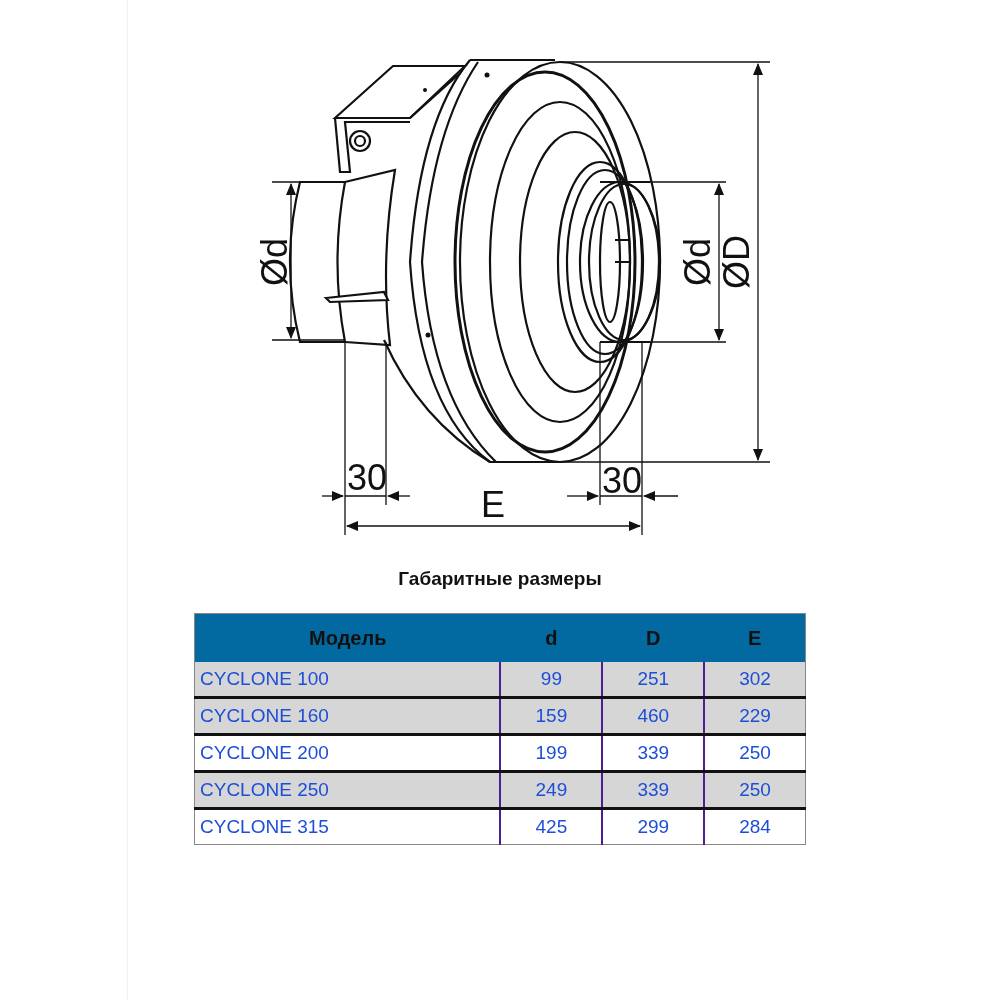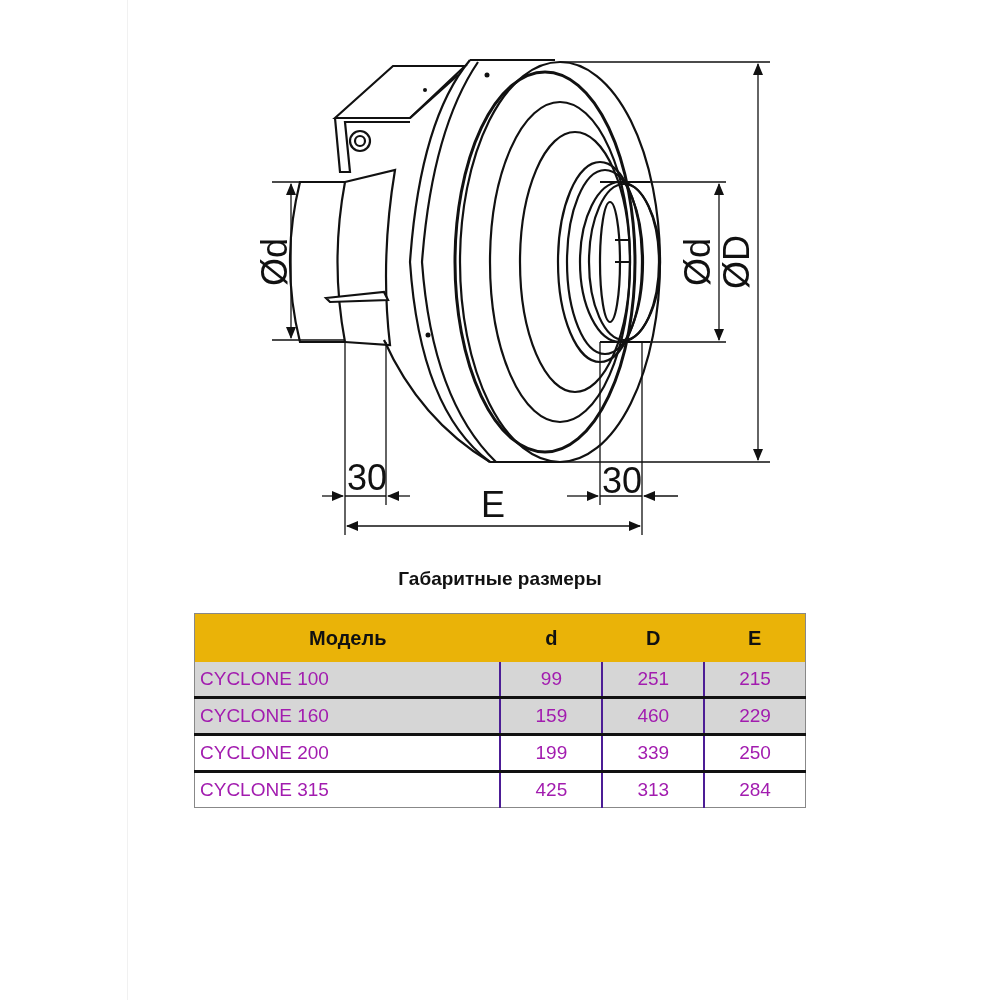--- a/index.html
+++ b/index.html
@@ -3,22 +3,22 @@
 <meta charset="utf-8">
 <style>
   html,body{margin:0;padding:0;background:#fff;}
   body{width:1000px;height:1000px;position:relative;overflow:hidden;font-family:"Liberation Sans","DejaVu Sans",sans-serif;color:#111;}
   .faint-line{position:absolute;left:127px;top:0;width:1px;height:1000px;background:#f1f1f1;}
   .drawing{position:absolute;left:0;top:0;width:1000px;height:560px;}
   .drawing svg{width:1000px;height:560px;display:block;}
   .dimlabel{font-family:"Liberation Sans","DejaVu Sans",sans-serif;font-size:36px;fill:#111;}
   .title{position:absolute;left:0;width:1000px;top:568px;text-align:center;font-size:19px;font-weight:bold;}
   table.spec{position:absolute;left:194px;top:613px;width:612px;border-collapse:collapse;border:1px solid #888;}
-  table.spec th{background:#eab308;height:48px;font-size:20px;font-weight:bold;color:#111;text-align:center;padding:0;}
-  table.spec td{height:34px;font-size:19px;color:#a21caf;padding:0;border-top:3px solid #111;}
+  table.spec th{background:#0369a1;height:48px;font-size:20px;font-weight:bold;color:#111;text-align:center;padding:0;}
+  table.spec td{height:34px;font-size:19px;color:#1d4ed8;padding:0;border-top:3px solid #111;}
   table.spec td.model{text-align:left;padding-left:5px;width:300px;}
   table.spec td.num{text-align:center;border-left:2px solid #4c1d95;width:100px;}
   table.spec tr.shade td{background:#d6d6d6;}
   table.spec tr.first td{border-top:none;}
 </style>
 </head>
 <body>
 
 <div class="faint-line"></div>
 
@@ -114,34 +114,40 @@
       <th>d</th>
       <th>D</th>
       <th>E</th>
     </tr>
   </thead>
   <tbody>
     <tr class="shade first">
       <td class="model">CYCLONE 100</td>
       <td class="num">99</td>
       <td class="num">251</td>
-      <td class="num">215</td>
+      <td class="num">302</td>
     </tr>
     <tr class="shade">
       <td class="model">CYCLONE 160</td>
       <td class="num">159</td>
       <td class="num">460</td>
       <td class="num">229</td>
     </tr>
     <tr>
       <td class="model">CYCLONE 200</td>
       <td class="num">199</td>
       <td class="num">339</td>
       <td class="num">250</td>
     </tr>
+    <tr class="shade">
+      <td class="model">CYCLONE 250</td>
+      <td class="num">249</td>
+      <td class="num">339</td>
+      <td class="num">250</td>
+    </tr>
     <tr>
       <td class="model">CYCLONE 315</td>
       <td class="num">425</td>
-      <td class="num">313</td>
+      <td class="num">299</td>
       <td class="num">284</td>
     </tr>
   </tbody>
 </table>
 
 </body></html>

